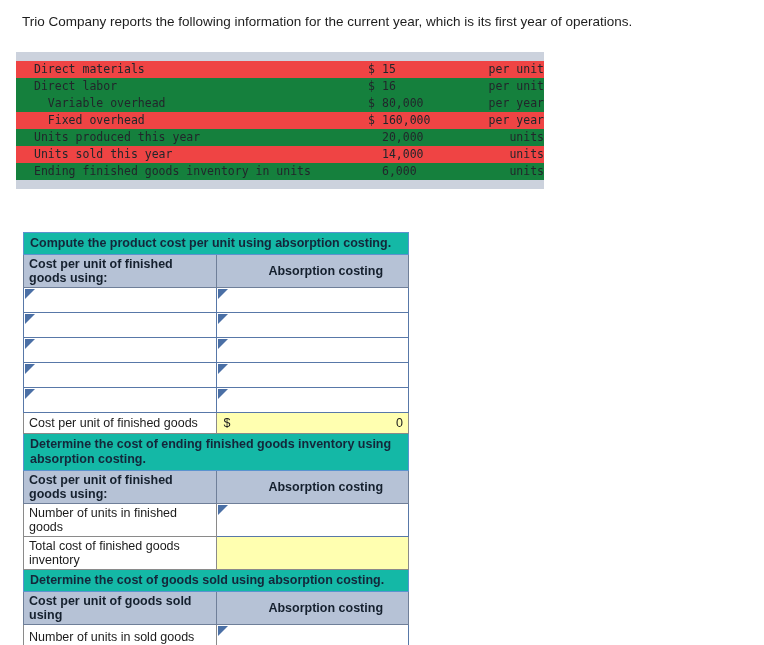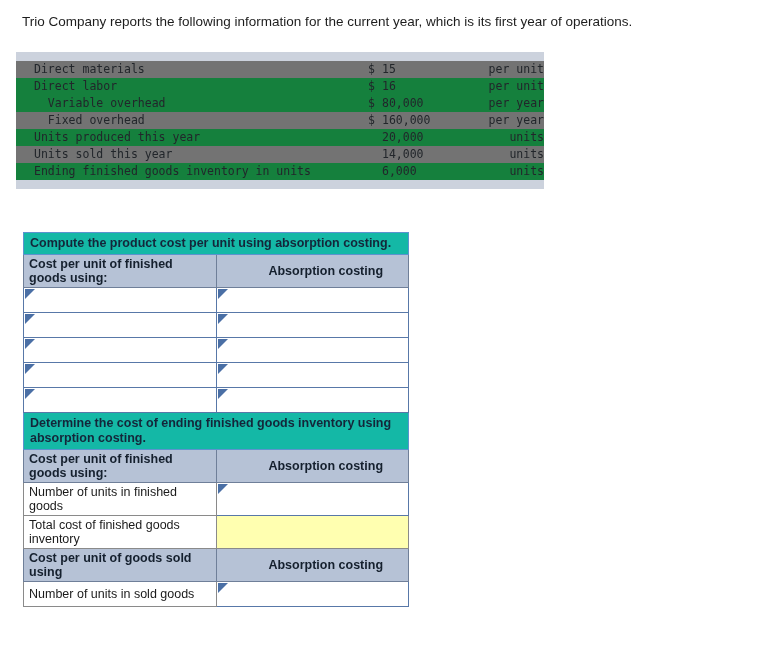--- a/index.html
+++ b/index.html
@@ -43,21 +43,21 @@
     font-family: "DejaVu Sans Mono", "Liberation Mono", monospace;
     font-size: 11.5px;
     color: #22262b;
   }
   .fact-table .banner td {
     background: #ccd2dd;
     height: 9px;
     padding: 0;
     border: 0;
   }
-  .fact-table tr.d td { background: #737373; }
+  .fact-table tr.d td { background: #ef4444; }
   .fact-table tr.l td { background: #15803d; }
   .fact-table td {
     padding: 1px 0;
     height: 15px;
     line-height: 15px;
     border: 0;
     vertical-align: middle;
   }
   .fact-label   { padding-left: 18px !important; width: 352px; white-space: pre; }
   .fact-cur     { width: 14px; text-align: left; }
@@ -250,20 +250,27 @@
       </tr>
       <tr>
         <td class="input-cell col-label">
             <span class="tri"></span>
           </td>
         <td class="input-cell col-value">
             <span class="tri"></span>
           </td>
       </tr>
 
+      <tr>
+        <td class="plain-label col-label">Cost per unit of finished goods</td>
+        <td class="calc-cell col-value">
+          <span class="cur">$</span>
+          <span class="num">0</span>
+        </td>
+      </tr>
 
       <tr class="section">
         <td colspan="2">Determine the cost of ending finished goods inventory using absorption costing.</td>
       </tr>
       <tr class="colhead">
         <td class="col-label">Cost per unit of finished goods using:</td>
         <td class="col-value">Absorption costing</td>
       </tr>
       <tr>
         <td class="plain-label col-label">Number of units in finished goods</td>
@@ -271,20 +278,23 @@
             <span class="tri"></span>
           </td>
       </tr>
       <tr>
         <td class="plain-label col-label">Total cost of finished goods inventory</td>
         <td class="calc-cell col-value">
           <span class="num"></span>
         </td>
       </tr>
 
+      <tr class="section">
+        <td colspan="2">Determine the cost of goods sold using absorption costing.</td>
+      </tr>
       <tr class="colhead">
         <td class="col-label">Cost per unit of goods sold using</td>
         <td class="col-value">Absorption costing</td>
       </tr>
       <tr>
         <td class="plain-label col-label">Number of units in sold goods</td>
         <td class="input-cell col-value">
             <span class="tri"></span>
           </td>
       </tr>

